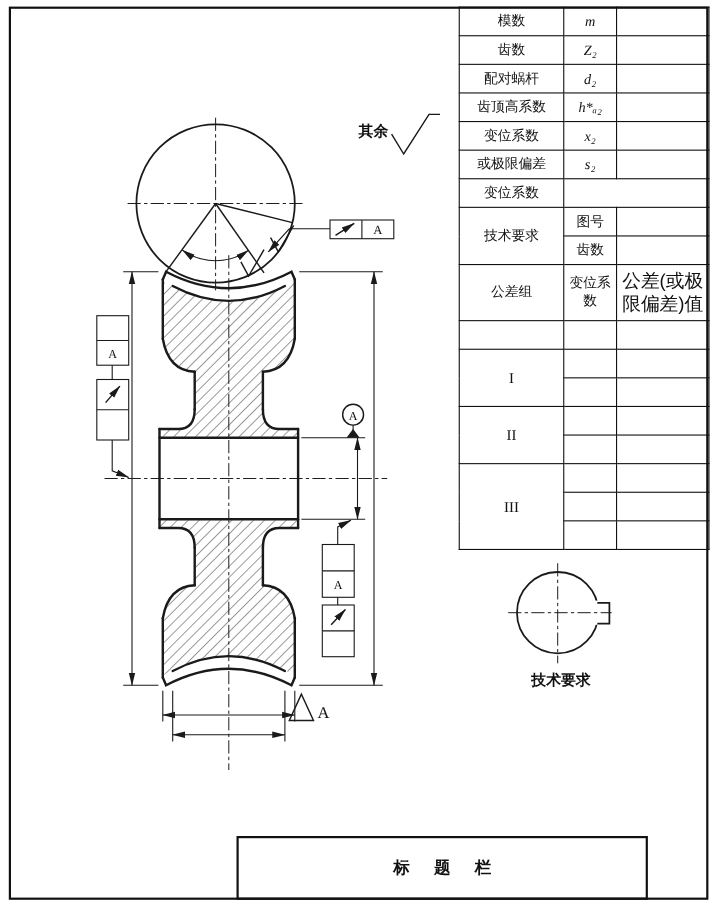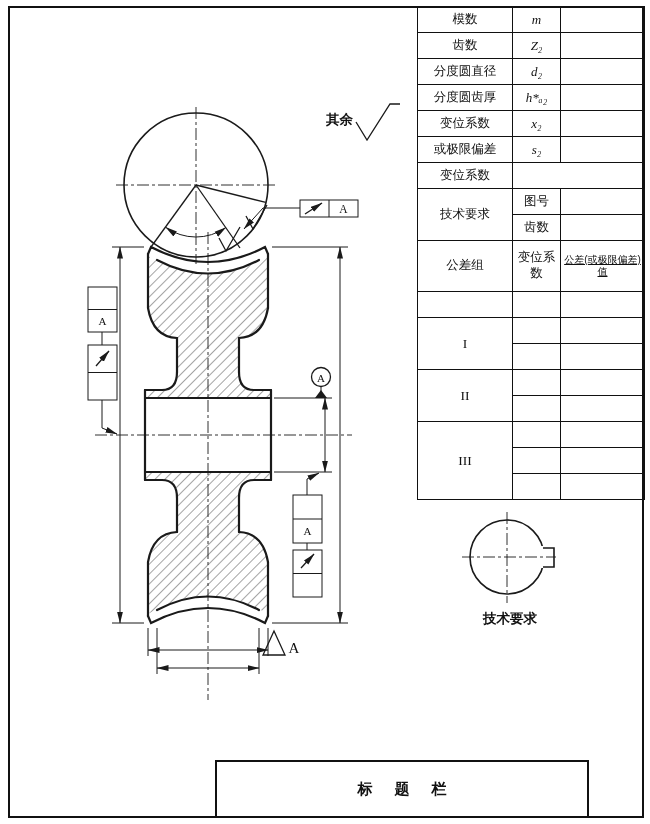--- a/index.html
+++ b/index.html
@@ -18,21 +18,21 @@
   .svgtxt{font-family:"Liberation Serif",serif;fill:#111;}
   .svgsans{font-family:"Liberation Sans",sans-serif;fill:#111;font-weight:bold;}
   
   .param-table{position:absolute;left:417px;top:6px;}
   .param-table table{border-collapse:collapse;table-layout:fixed;width:227px;}
   .param-table td{border:1px solid #111;height:25px;text-align:center;
                   font-size:12.5px;padding:0 2px;overflow:hidden;}
   .param-table tr.hdr td{height:50px;line-height:1.25;}
   .param-table td.sym{font-family:"Liberation Serif",serif;font-style:italic;font-size:13px;}
   .param-table td.grp{font-family:"Liberation Serif",serif;font-size:13.5px;}
-  .param-table td.small{font-size:10px;text-decoration:underline;}
+  .param-table td.small{font-size:17px;}
   
   .titlebar{position:absolute;left:215px;top:760px;width:374px;height:58px;
             border:2px solid #111;box-sizing:border-box;display:flex;
             align-items:center;justify-content:center;}
   .titlebar span{font-size:15px;font-weight:bold;letter-spacing:22px;margin-right:-22px;}
 </style>
 </head>
 <body>
 
 <div class="canvas">
@@ -179,26 +179,26 @@
           <td>模数</td>
           <td class="sym">m</td>
           <td></td>
         </tr>
         <tr>
           <td>齿数</td>
           <td class="sym">Z₂</td>
           <td></td>
         </tr>
         <tr>
-          <td>分度圆直径</td>
+          <td>配对蜗杆</td>
           <td class="sym">d₂</td>
           <td></td>
         </tr>
         <tr>
-          <td>分度圆齿厚</td>
+          <td>齿顶高系数</td>
           <td class="sym">h*ₐ₂</td>
           <td></td>
         </tr>
         <tr>
           <td>变位系数</td>
           <td class="sym">x₂</td>
           <td></td>
         </tr>
         <tr>
           <td>或极限偏差</td>

